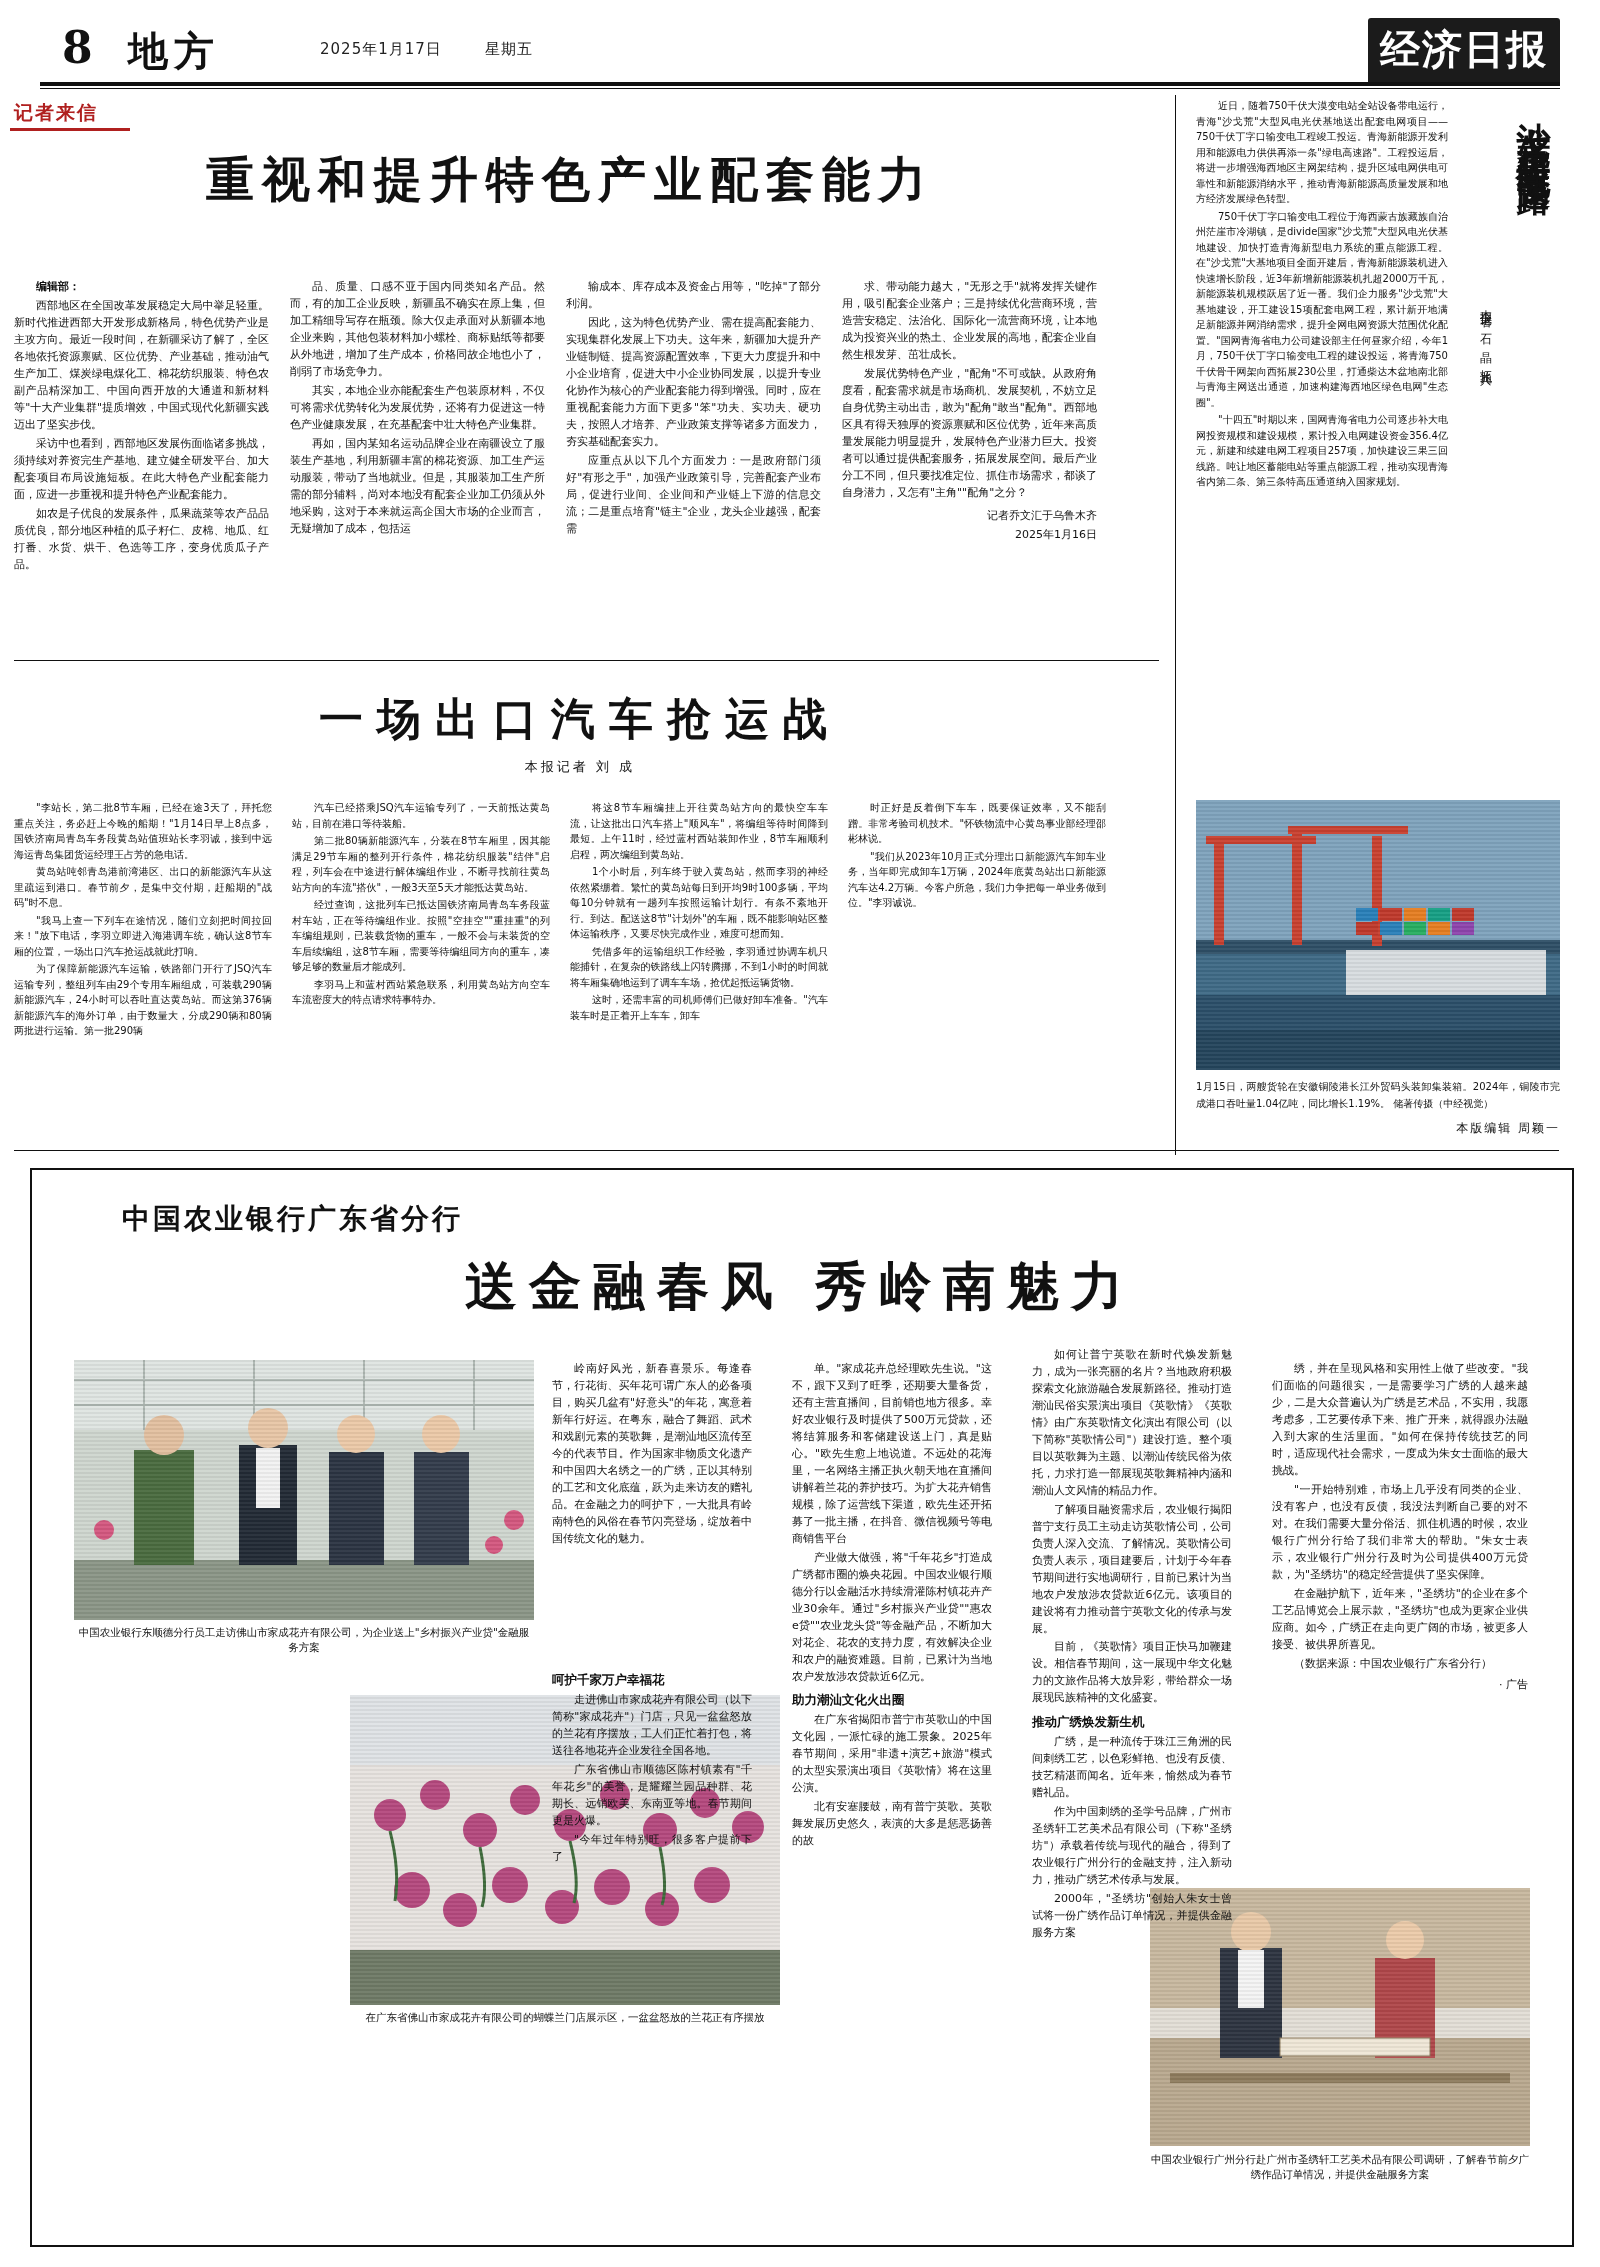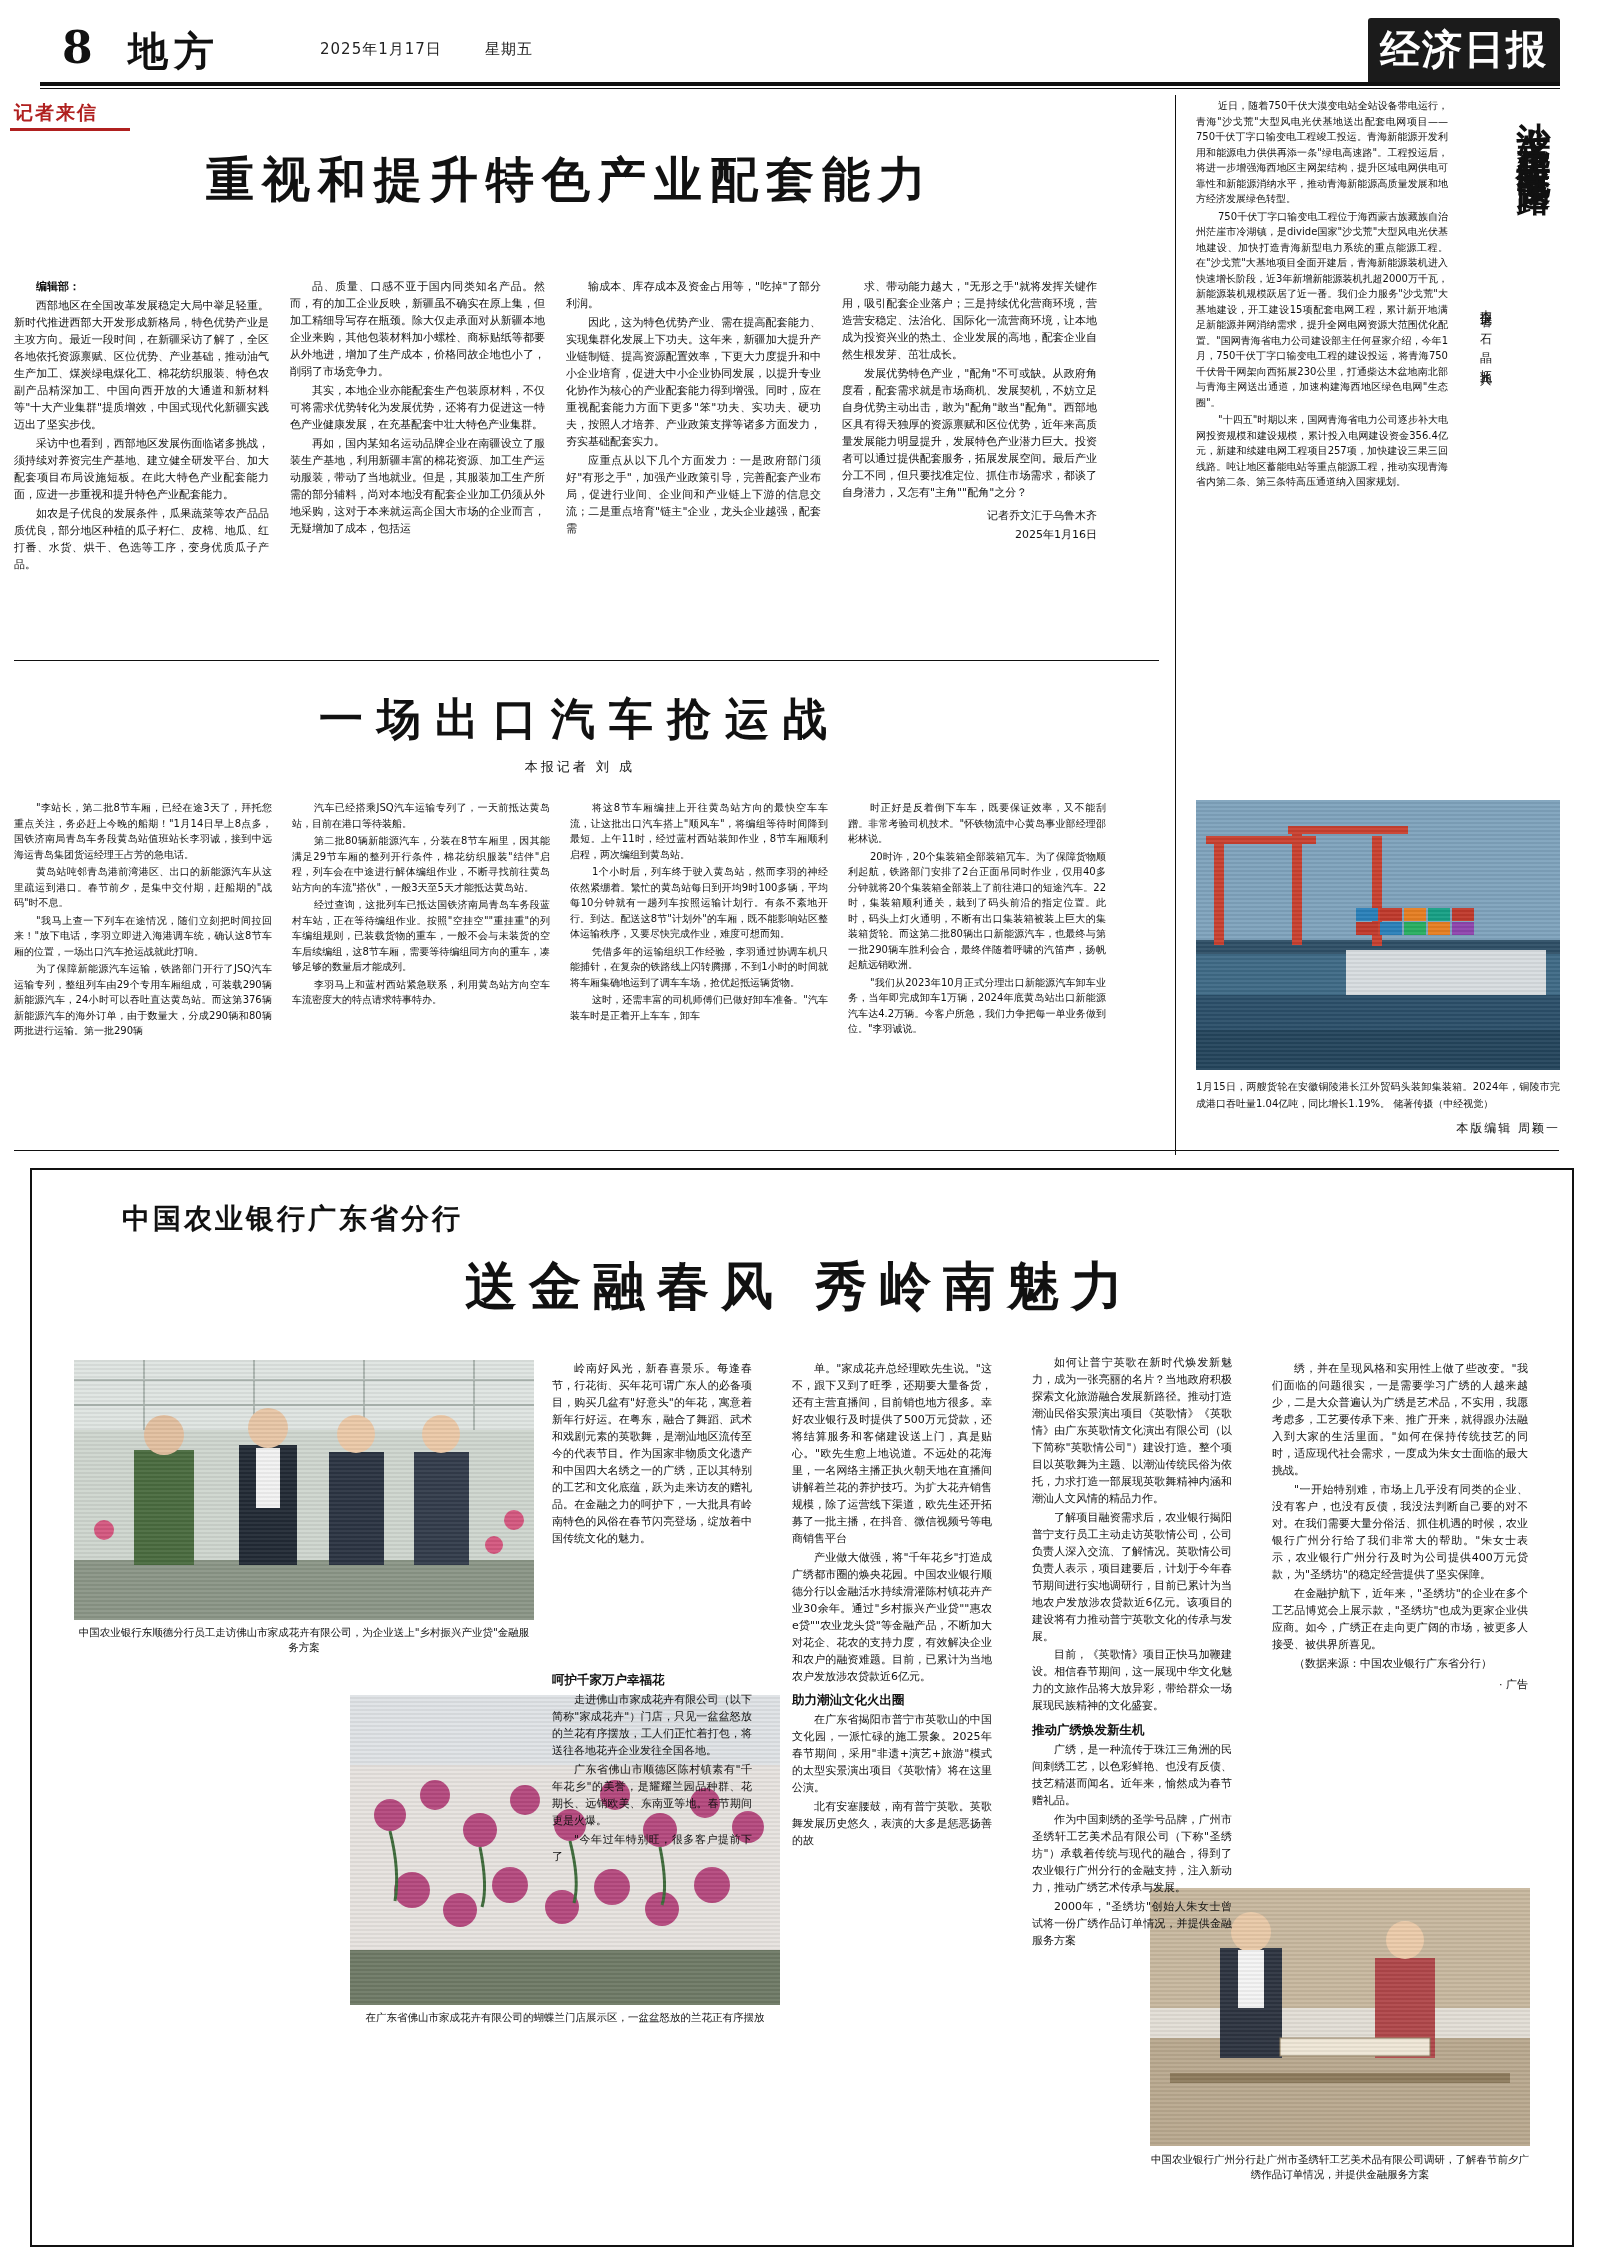--- a/index.html
+++ b/index.html
@@ -130,21 +130,20 @@
     <p>李羽马上和蓝村西站紧急联系，利用黄岛站方向空车车流密度大的特点请求特事特办。</p>
   </div>
   <div class="col-text tiny" style="position:absolute;left:570px;top:800px;width:258px;height:345px;">
     <p>将这8节车厢编挂上开往黄岛站方向的最快空车车流，让这批出口汽车搭上"顺风车"，将编组等待时间降到最短。上午11时，经过蓝村西站装卸作业，8节车厢顺利启程，两次编组到黄岛站。</p>
     <p>1个小时后，列车终于驶入黄岛站，然而李羽的神经依然紧绷着。繁忙的黄岛站每日到开均9时100多辆，平均每10分钟就有一趟列车按照运输计划行。有条不紊地开行。到达。配送这8节"计划外"的车厢，既不能影响站区整体运输秩序，又要尽快完成作业，难度可想而知。</p>
     <p>凭借多年的运输组织工作经验，李羽通过协调车机只能捕针，在复杂的铁路线上闪转腾挪，不到1小时的时间就将车厢集确地运到了调车车场，抢优起抵运辆货物。</p>
     <p>这时，还需丰富的司机师傅们已做好卸车准备。"汽车装车时是正着开上车车，卸车</p>
   </div>
   <div class="col-text tiny" style="position:absolute;left:848px;top:800px;width:258px;height:345px;">
     <p>时正好是反着倒下车车，既要保证效率，又不能刮蹭。非常考验司机技术。"怀铁物流中心黄岛事业部经理邵彬林说。</p>
-    <p>20时许，20个集装箱全部装箱冗车。为了保障货物顺利起航，铁路部门安排了2台正面吊同时作业，仅用40多分钟就将20个集装箱全部装上了前往港口的短途汽车。22时，集装箱顺利通关，栽到了码头前沿的指定位置。此时，码头上灯火通明，不断有出口集装箱被装上巨大的集装箱货轮。而这第二批80辆出口新能源汽车，也最终与第一批290辆车胜利会合，最终伴随着呼啸的汽笛声，扬帆起航远销欧洲。</p>
     <p>"我们从2023年10月正式分理出口新能源汽车卸车业务，当年即完成卸车1万辆，2024年底黄岛站出口新能源汽车达4.2万辆。今客户所急，我们力争把每一单业务做到位。"李羽诚说。</p>
   </div>
 
   <div class="vert-headline">沙戈荒上建起绿电高速路</div>
   <div class="vert-byline">本报记者  石  晶  拓兆兵</div>
 
   <div class="col-text tiny" style="position:absolute;left:1196px;top:98px;width:252px;height:700px;">
     <p>近日，随着750千伏大漠变电站全站设备带电运行，青海"沙戈荒"大型风电光伏基地送出配套电网项目——750千伏丁字口输变电工程竣工投运。青海新能源开发利用和能源电力供供再添一条"绿电高速路"。工程投运后，将进一步增强海西地区主网架结构，提升区域电网供电可靠性和新能源消纳水平，推动青海新能源高质量发展和地方经济发展绿色转型。</p>
     <p>750千伏丁字口输变电工程位于海西蒙古族藏族自治州茫崖市冷湖镇，是divide国家"沙戈荒"大型风电光伏基地建设、加快打造青海新型电力系统的重点能源工程。在"沙戈荒"大基地项目全面开建后，青海新能源装机进入快速增长阶段，近3年新增新能源装机扎超2000万千瓦，新能源装机规模跃居了近一番。我们企力服务"沙戈荒"大基地建设，开工建设15项配套电网工程，累计新开地满足新能源并网消纳需求，提升全网电网资源大范围优化配置。"国网青海省电力公司建设部主任何昼家介绍，今年1月，750千伏丁字口输变电工程的建设投运，将青海750千伏骨干网架向西拓展230公里，打通柴达木盆地南北部与青海主网送出通道，加速构建海西地区绿色电网"生态圈"。</p>
     <p>"十四五"时期以来，国网青海省电力公司逐步补大电网投资规模和建设规模，累计投入电网建设资金356.4亿元，新建和续建电网工程项目257项，加快建设三果三回线路。吨让地区蓄能电站等重点能源工程，推动实现青海省内第二条、第三条特高压通道纳入国家规划。</p>
@@ -285,21 +284,21 @@
     </div>
 
     <div class="ad-sub" style="left:760px;top:190px;width:200px;">
       <p style="text-indent:22px;margin:0 0 2px 0;">单。"家成花卉总经理欧先生说。"这不，跟下又到了旺季，还期要大量备货，还有主营直播间，目前销也地方很多。幸好农业银行及时提供了500万元贷款，还将结算服务和客储建设送上门，真是贴心。"欧先生愈上地说道。不远处的花海里，一名网络主播正执火朝天地在直播间讲解着兰花的养护技巧。为扩大花卉销售规模，除了运营线下渠道，欧先生还开拓募了一批主播，在抖音、微信视频号等电商销售平台</p>
       <p style="text-indent:22px;margin:0 0 2px 0;">产业做大做强，将"千年花乡"打造成广绣都市圈的焕央花园。中国农业银行顺德分行以金融活水持续滑灌陈村镇花卉产业30余年。通过"乡村振兴产业贷""惠农e贷""农业龙头贷"等金融产品，不断加大对花企、花农的支持力度，有效解决企业和农户的融资难题。目前，已累计为当地农户发放涉农贷款近6亿元。</p>
       <p class="sub-h">助力潮汕文化火出圈</p>
       <p style="text-indent:22px;margin:0 0 2px 0;">在广东省揭阳市普宁市英歌山的中国文化园，一派忙碌的施工景象。2025年春节期间，采用"非遗+演艺+旅游"模式的太型实景演出项目《英歌情》将在这里公演。</p>
       <p style="text-indent:22px;margin:0 0 2px 0;">北有安塞腰鼓，南有普宁英歌。英歌舞发展历史悠久，表演的大多是惩恶扬善的故</p>
     </div>
 
-    <div class="ad-sub" style="left:1000px;top:184px;width:200px;">
+    <div class="ad-sub" style="left:1000px;top:176px;width:200px;">
       <p style="text-indent:22px;margin:0 0 2px 0;">如何让普宁英歌在新时代焕发新魅力，成为一张亮丽的名片？当地政府积极探索文化旅游融合发展新路径。推动打造潮汕民俗实景演出项目《英歌情》《英歌情》由广东英歌情文化演出有限公司（以下简称"英歌情公司"）建设打造。整个项目以英歌舞为主题、以潮汕传统民俗为依托，力求打造一部展现英歌舞精神内涵和潮汕人文风情的精品力作。</p>
       <p style="text-indent:22px;margin:0 0 2px 0;">了解项目融资需求后，农业银行揭阳普宁支行员工主动走访英歌情公司，公司负责人深入交流、了解情况。英歌情公司负责人表示，项目建要后，计划于今年春节期间进行实地调研行，目前已累计为当地农户发放涉农贷款近6亿元。该项目的建设将有力推动普宁英歌文化的传承与发展。</p>
       <p style="text-indent:22px;margin:0 0 2px 0;font-family:Liberation Mono, monospace;">目前，《英歌情》项目正快马加鞭建设。相信春节期间，这一展现中华文化魅力的文旅作品将大放异彩，带给群众一场展现民族精神的文化盛宴。</p>
       <p class="sub-h">推动广绣焕发新生机</p>
       <p style="text-indent:22px;margin:0 0 2px 0;">广绣，是一种流传于珠江三角洲的民间刺绣工艺，以色彩鲜艳、也没有反债、技艺精湛而闻名。近年来，愉然成为春节赠礼品。</p>
       <p style="text-indent:22px;margin:0 0 2px 0;">作为中国刺绣的圣学号品牌，广州市圣绣轩工艺美术品有限公司（下称"圣绣坊"）承载着传统与现代的融合，得到了农业银行广州分行的金融支持，注入新动力，推动广绣艺术传承与发展。</p>
       <p style="text-indent:22px;margin:0 0 2px 0;">2000年，"圣绣坊"创始人朱女士曾试将一份广绣作品订单情况，并提供金融服务方案</p>
     </div>
 
     <div class="ad-sub" style="left:1240px;top:190px;width:256px;">

